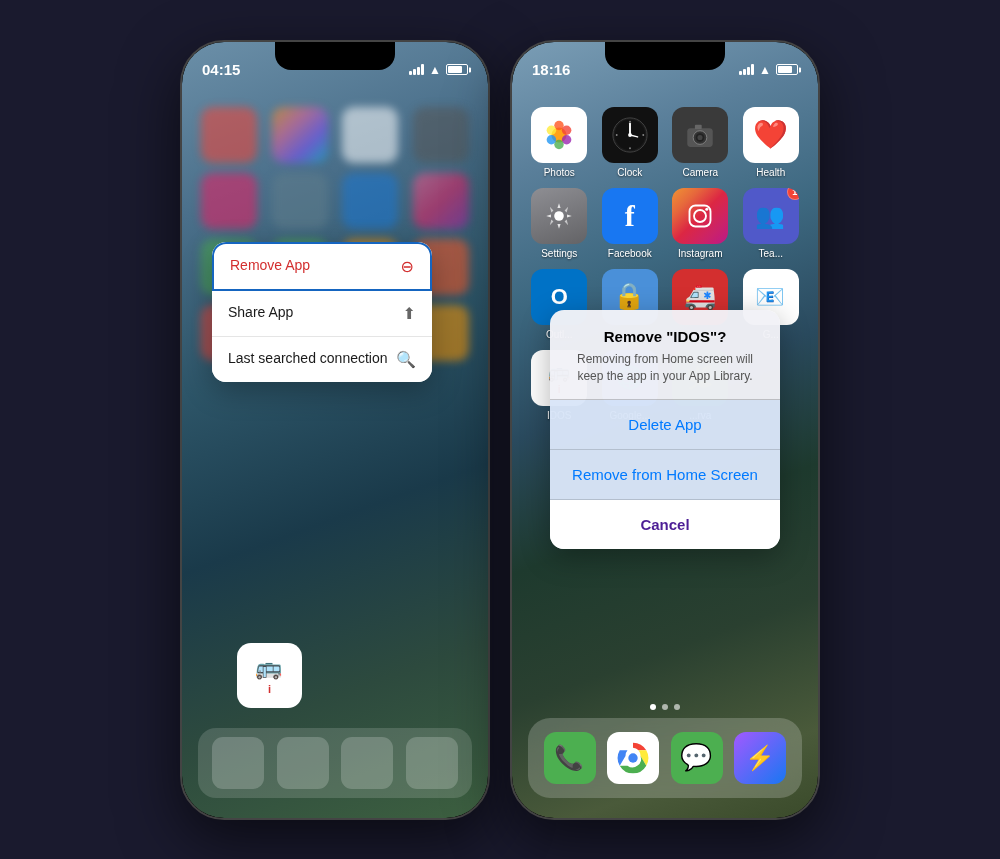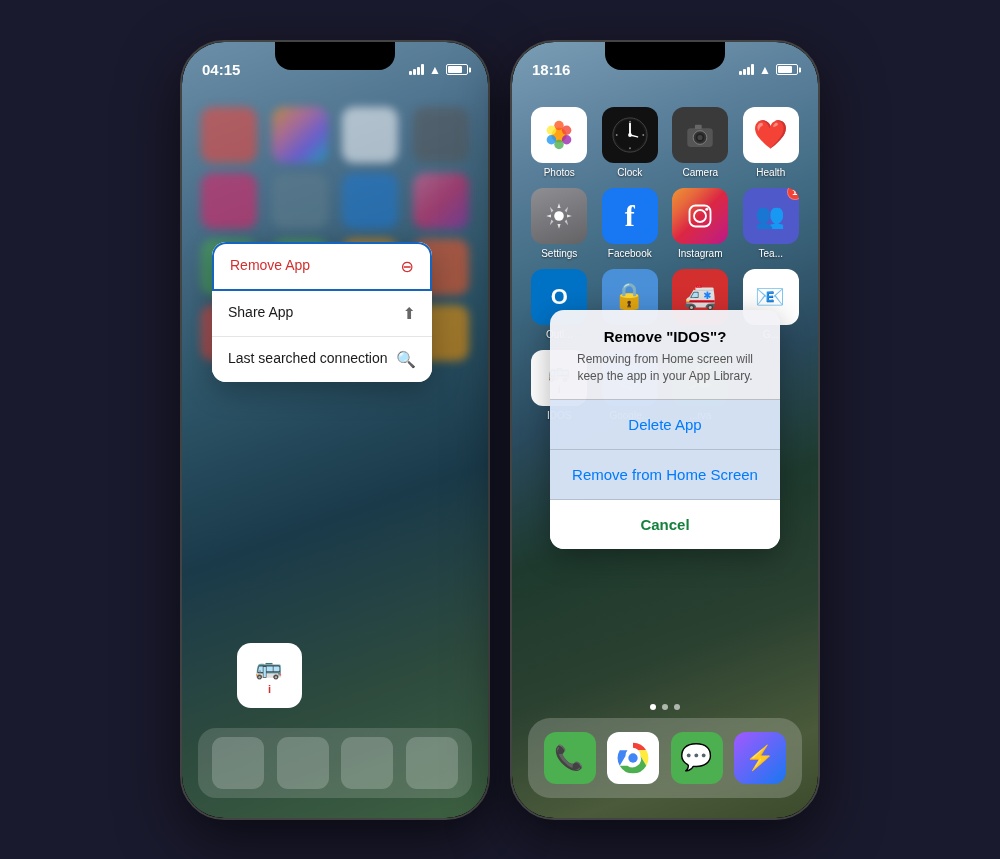--- a/index.html
+++ b/index.html
@@ -280,21 +280,21 @@
       font-weight: 400;
       border-bottom: 0.5px solid rgba(0,0,0,0.15);
       background: white;
       cursor: pointer;
     }
 
     .alert-btn:last-child { border-bottom: none; }
 
     .alert-btn.destructive { color: #d32f2f; font-weight: 500; }
     .alert-btn.highlighted { background: rgba(0,122,255,0.1); color: #007aff; }
-    .alert-btn.cancel-btn { color: #15803d; font-weight: 600; }
+    .alert-btn.cancel-btn { color: #4c1d95; font-weight: 600; }
 
     
     .page-indicators {
       position: absolute;
       bottom: 108px;
       left: 0;
       right: 0;
       display: flex;
       justify-content: center;
       gap: 6px;

